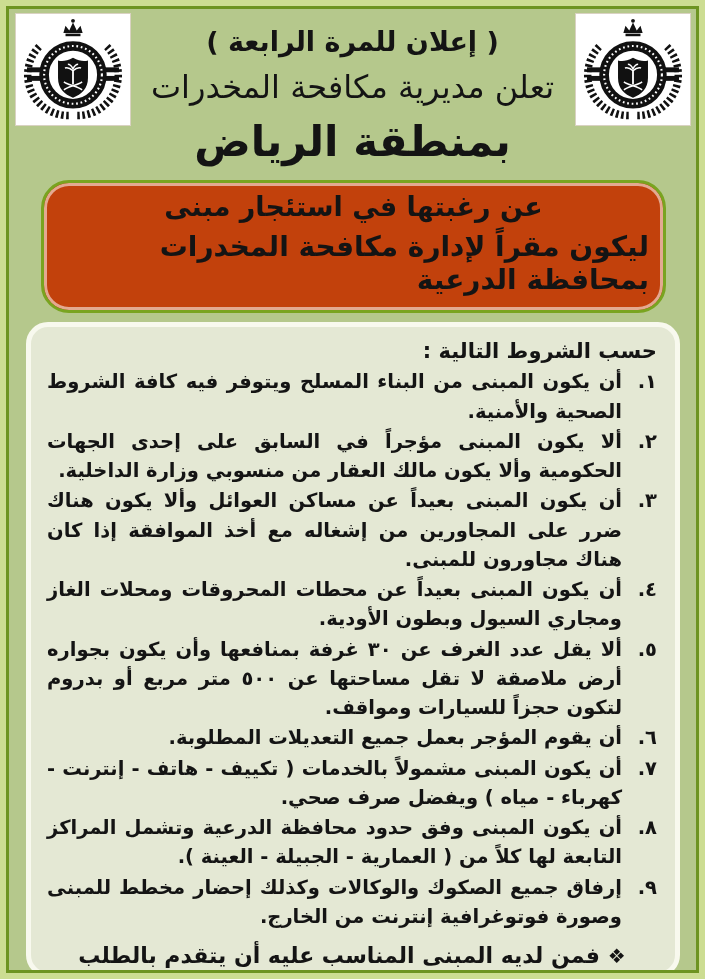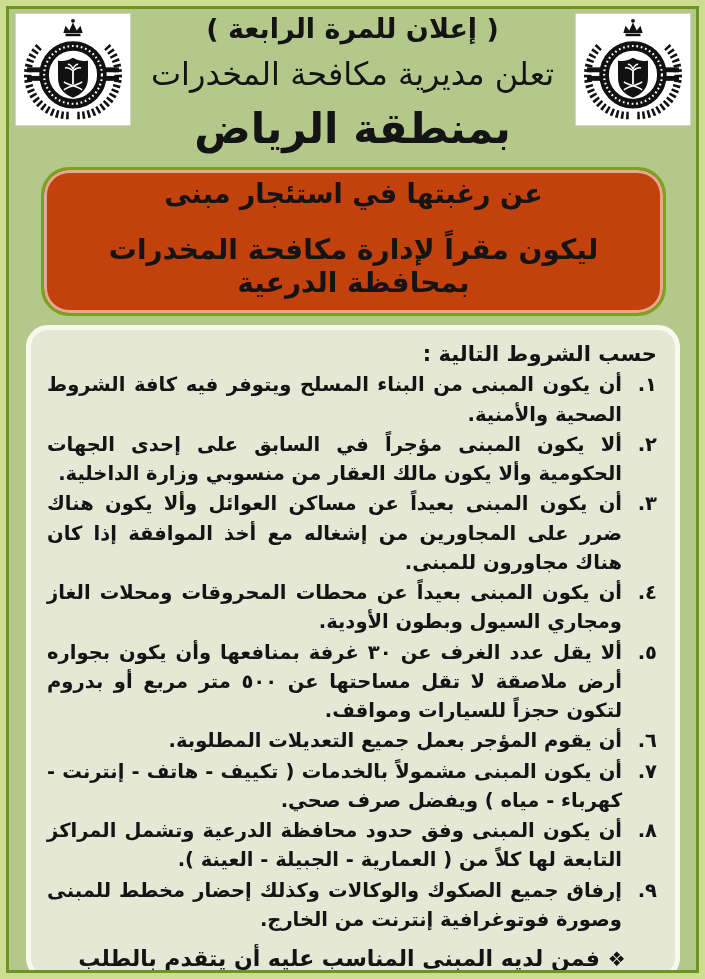--- a/index.html
+++ b/index.html
@@ -26,39 +26,39 @@
     background: #ffffff;
     border: 1px solid #d9d2c2;
     padding: 2px;
   }
   .emblem-left  { left: 6px; }
   .emblem-right { right: 5px; }
   .emblem-box svg { width: 100%; height: 100%; display: block; }
 
   .masthead {
     text-align: center;
-    padding: 2px 130px 0 130px;
+    padding: 15px 130px 0 130px;
     line-height: 1.35;
   }
   .ann-note  { font-size: 27px; font-weight: bold; letter-spacing: 0.5px; }
   .title-main{ font-size: 32px; font-weight: normal; margin-top: 6px; }
   .title-region { font-size: 42px; font-weight: bold; margin-top: 4px; }
 
   
   .subject-box {
     margin: 10px 30px 0 32px;
     border: 3px solid #79a420;
     border-radius: 28px;
     box-shadow: inset 0 0 0 3px rgba(255,255,255,0.55);
     background: #c2410c;
     text-align: center;
     padding: 8px 14px 14px 14px;
   }
   .subject-l1 { font-size: 27px; font-weight: bold; }
-  .subject-l2 { font-size: 28px; font-weight: bold; margin-top: 24px; }
+  .subject-l2 { font-size: 28px; font-weight: bold; margin-top: 8px; text-align: right; }
 
   
   .conditions-box {
     margin: 9px 16px 0 17px;
     background: #e4e8d4;
     border: 5px solid #f8f9ee;
     border-radius: 22px;
     padding: 12px 18px 10px 16px;
     direction: rtl;
     height: 655px;

